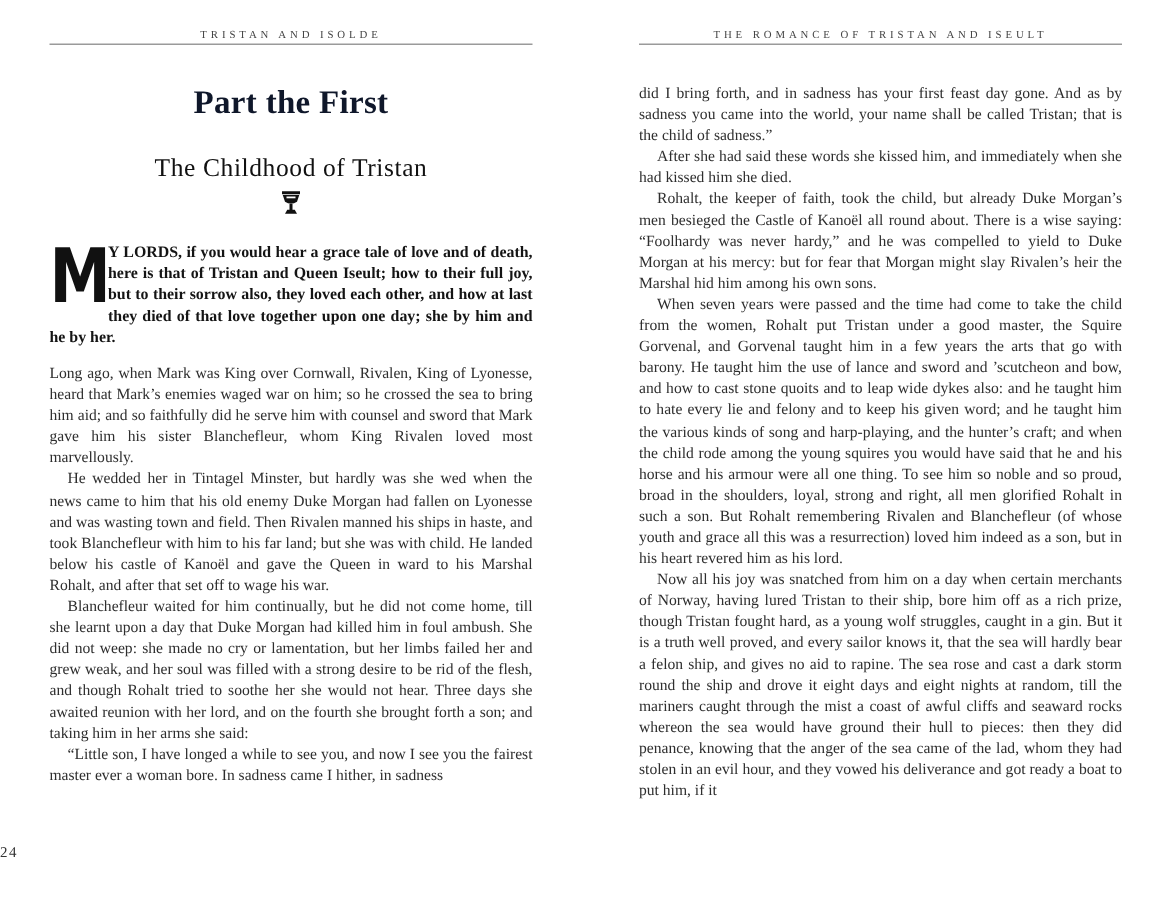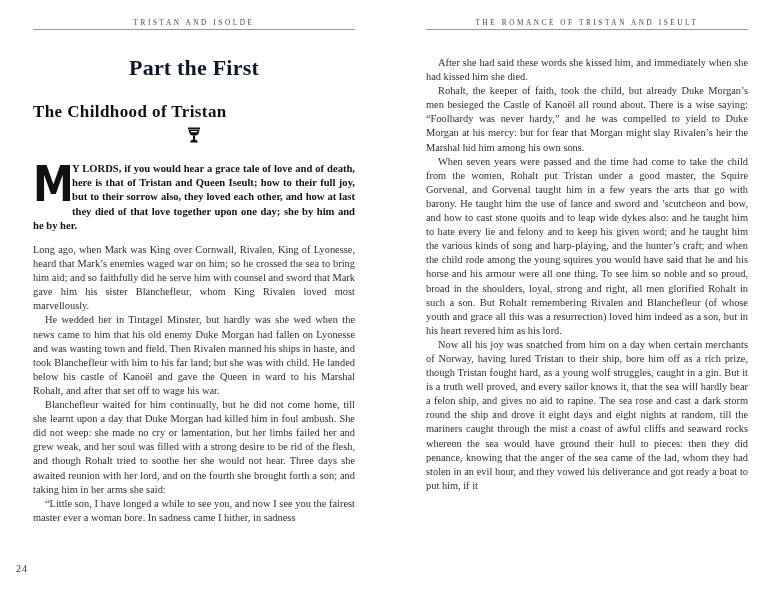--- a/index.html
+++ b/index.html
@@ -1,29 +1,29 @@
 <!DOCTYPE html>
 <html><head>
 <meta charset="utf-8">
 <style>
   html, body { margin: 0; padding: 0; background: #ffffff; }
   body { width: 781px; height: 600px; position: relative; overflow: hidden;
          font-family: "Liberation Serif", "DejaVu Serif", serif; color: #2a2a2a; }
-  .page { position: absolute; top: 0; height: 600px; padding-left: 16px; }
+  .page { position: absolute; top: 0; height: 600px; }
   .page.left { left: 0; width: 390px; }
   .page.right { left: 391px; width: 390px; }
   .running-head { position: absolute; top: 19px; font-size: 7.2px; letter-spacing: 2.6px;
                   text-align: center; color: #444; text-transform: uppercase; }
   .head-rule { position: absolute; top: 29px; height: 0; border-top: 1px solid #9a9a9a; }
   .left .running-head, .left .head-rule { left: 33px; width: 322px; }
   .right .running-head, .right .head-rule { left: 35px; width: 322px; }
   .part-title { position: absolute; top: 55px; left: 33px; width: 322px; text-align: center;
                 font-size: 22px; font-weight: bold; color: #0f172a; letter-spacing: 0.2px; }
-  .chapter-title { position: absolute; top: 102px; left: 33px; width: 322px; text-align: left;
-                   font-size: 17px; font-weight: bold; color: #111; letter-spacing: 0.4px; }
+  .chapter-title { position: absolute; top: 102px; left: 33px; width: 322px; text-align: center;
+                   font-size: 17px; font-weight: normal; color: #111; letter-spacing: 0.4px; }
   .chalice { position: absolute; top: 127px; left: 187px; width: 14px; height: 16px; }
   .text-block { position: absolute; font-size: 10.4px; line-height: 14.1px; text-align: justify;
                 color: #2e2e2e; }
   .left .text-block.intro { top: 162px; left: 33px; width: 322px; font-weight: bold; color: #141414;
                              font-size: 10.6px; line-height: 14.2px; }
   .dropcap { float: left; font-size: 50px; line-height: 40px; height: 42px; margin: 2px 5px 0 0;
              font-family: "DejaVu Sans", sans-serif; font-weight: bold; color: #111;
              transform: scaleX(0.82); transform-origin: left top; width: 34px; }
   .left .text-block.body { top: 243px; left: 33px; width: 322px; }
   .right .text-block.body { top: 56px; left: 35px; width: 322px; }
@@ -63,19 +63,20 @@
   </div>
 
   <div class="folio">24</div>
 </div>
 
 <div class="page right">
   <div class="running-head">THE ROMANCE OF TRISTAN AND ISEULT</div>
   <div class="head-rule"></div>
 
   <div class="text-block body">
+    <p class="noindent">did I bring forth, and in sadness has your first feast day gone. And as by sadness you came into the world, your name shall be called Tristan; that is the child of sadness.”</p>
     <p>After she had said these words she kissed him, and immediately when she had kissed him she died.</p>
     <p>Rohalt, the keeper of faith, took the child, but already Duke Morgan’s men besieged the Castle of Kanoël all round about. There is a wise saying: “Foolhardy was never hardy,” and he was compelled to yield to Duke Morgan at his mercy: but for fear that Morgan might slay Rivalen’s heir the Marshal hid him among his own sons.</p>
     <p>When seven years were passed and the time had come to take the child from the women, Rohalt put Tristan under a good master, the Squire Gorvenal, and Gorvenal taught him in a few years the arts that go with barony. He taught him the use of lance and sword and ’scutcheon and bow, and how to cast stone quoits and to leap wide dykes also: and he taught him to hate every lie and felony and to keep his given word; and he taught him the various kinds of song and harp-playing, and the hunter’s craft; and when the child rode among the young squires you would have said that he and his horse and his armour were all one thing. To see him so noble and so proud, broad in the shoulders, loyal, strong and right, all men glorified Rohalt in such a son. But Rohalt remembering Rivalen and Blanchefleur (of whose youth and grace all this was a resurrection) loved him indeed as a son, but in his heart revered him as his lord.</p>
     <p>Now all his joy was snatched from him on a day when certain merchants of Norway, having lured Tristan to their ship, bore him off as a rich prize, though Tristan fought hard, as a young wolf struggles, caught in a gin. But it is a truth well proved, and every sailor knows it, that the sea will hardly bear a felon ship, and gives no aid to rapine. The sea rose and cast a dark storm round the ship and drove it eight days and eight nights at random, till the mariners caught through the mist a coast of awful cliffs and seaward rocks whereon the sea would have ground their hull to pieces: then they did penance, knowing that the anger of the sea came of the lad, whom they had stolen in an evil hour, and they vowed his deliverance and got ready a boat to put him, if it</p>
   </div>
 
 </div>
 
 </body></html>

